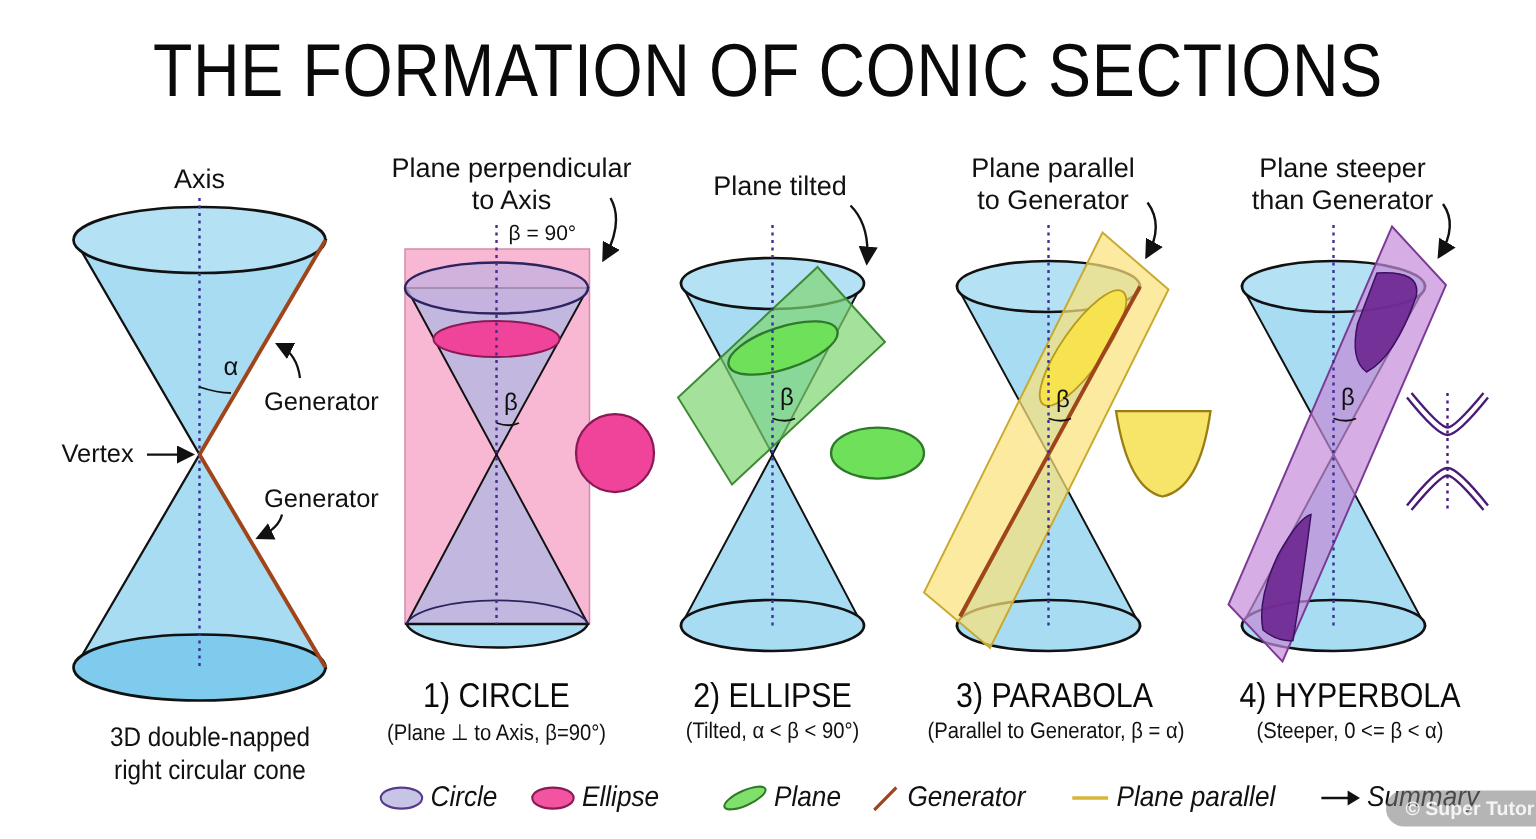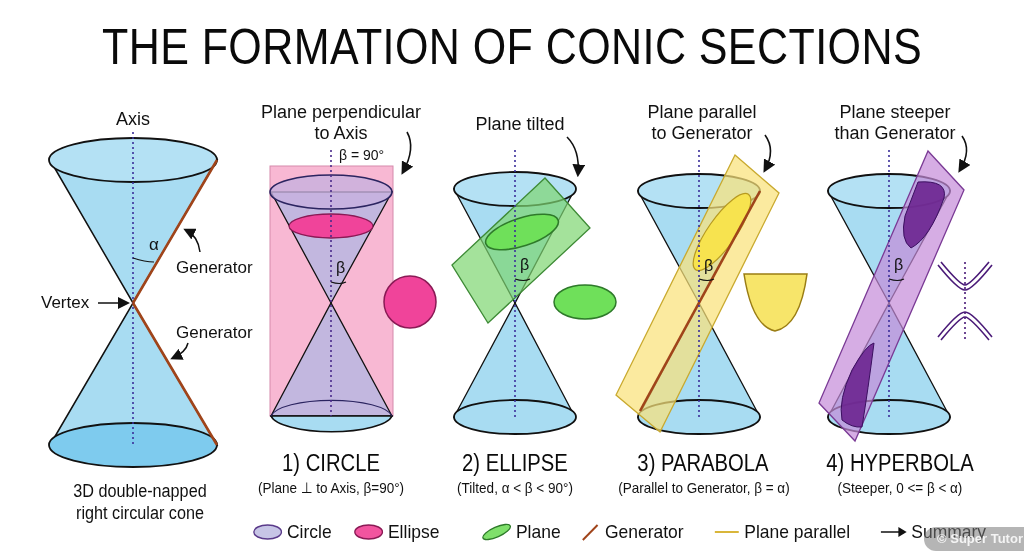--- a/index.html
+++ b/index.html
@@ -3,21 +3,21 @@
 <meta charset="utf-8">
 <style>
   html, body { margin: 0; padding: 0; background: #ffffff; }
   body { width: 1024px; height: 559px; position: relative; overflow: hidden; font-family: "Liberation Sans", "DejaVu Sans", sans-serif; color: #111; }
   .title { position: absolute; left: 0; width: 1024px; top: 18px; text-align: center; font-size: 50px; letter-spacing: 0.5px; transform: scaleX(0.86); transform-origin: center; font-weight: 400; color: #0a0a0a; }
   svg.diagram { position: absolute; left: 0; top: 0; }
   .lbl { font-family: "Liberation Sans", "DejaVu Sans", sans-serif; fill: #111; }
   .caption-title { position: absolute; text-align: center; font-size: 23px; color: #0a0a0a; transform: scaleX(0.88); }
   .caption-sub { position: absolute; text-align: center; font-size: 15px; color: #111; transform: scaleX(0.9); }
   .left-caption { position: absolute; left: 40px; top: 480px; width: 200px; text-align: center; font-size: 18px; line-height: 22px; color: #111; transform: scaleX(0.9); }
-  .legend { position: absolute; top: 521px; left: 252px; display: flex; align-items: flex-end; font-size: 19px; color: #111; }
+  .legend { position: absolute; top: 521px; left: 252px; display: flex; align-items: flex-end; font-size: 19px; color: #111; font-style: italic; }
   .legend-item { display: flex; align-items: center; margin-right: 14px; transform: scaleX(0.92); transform-origin: left center; }
   .legend-item .sw { margin-right: 4px; }
   .watermark { position: absolute; left: 904px; top: 527px; width: 112px; height: 24px; border-radius: 12px; background: rgba(120,120,120,0.55); color: rgba(255,255,255,0.85); font-size: 13px; font-weight: bold; line-height: 24px; text-align: center; margin-left: 20px; }
 </style>
 </head>
 <body>
 
 <div class="title">THE FORMATION OF CONIC SECTIONS</div>
 
 <svg class="diagram" width="1024" height="559" viewBox="0 0 1024 559">

